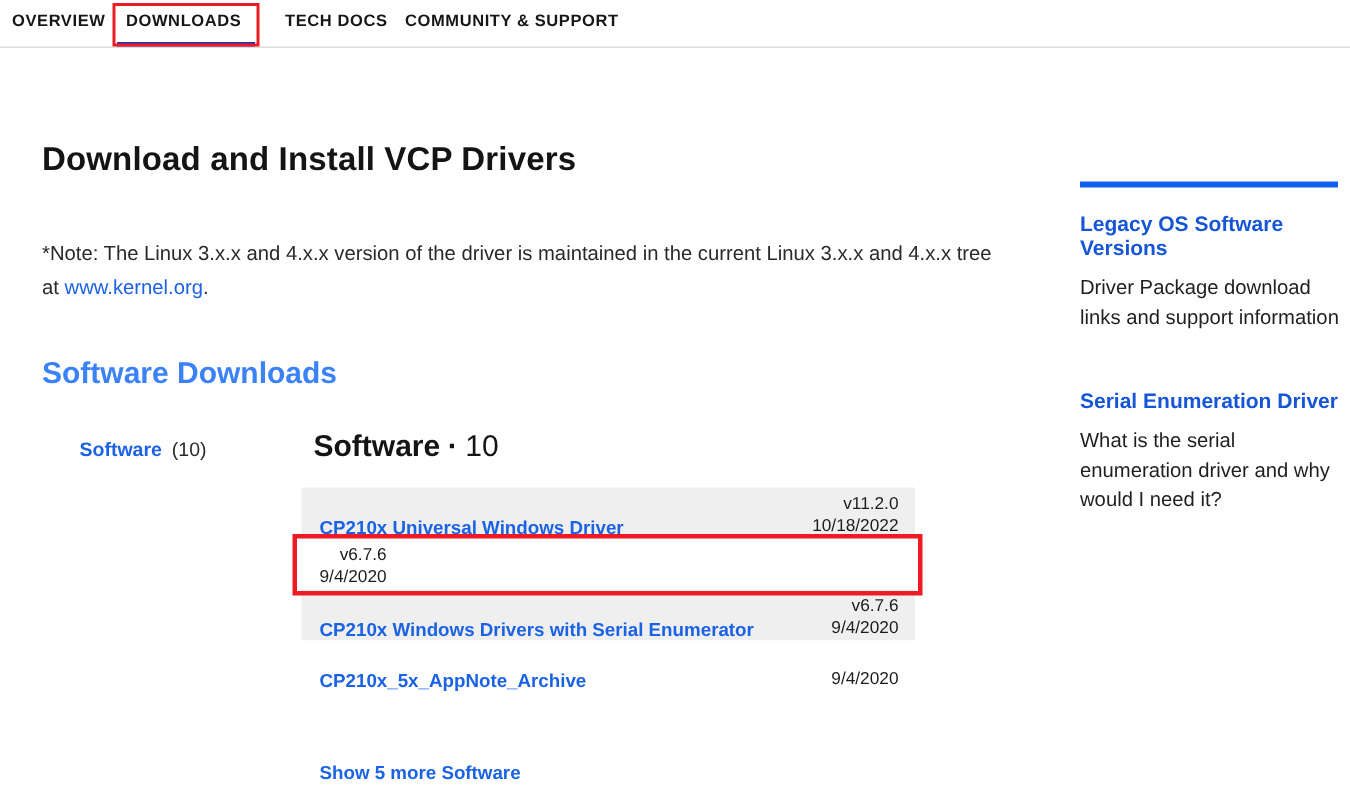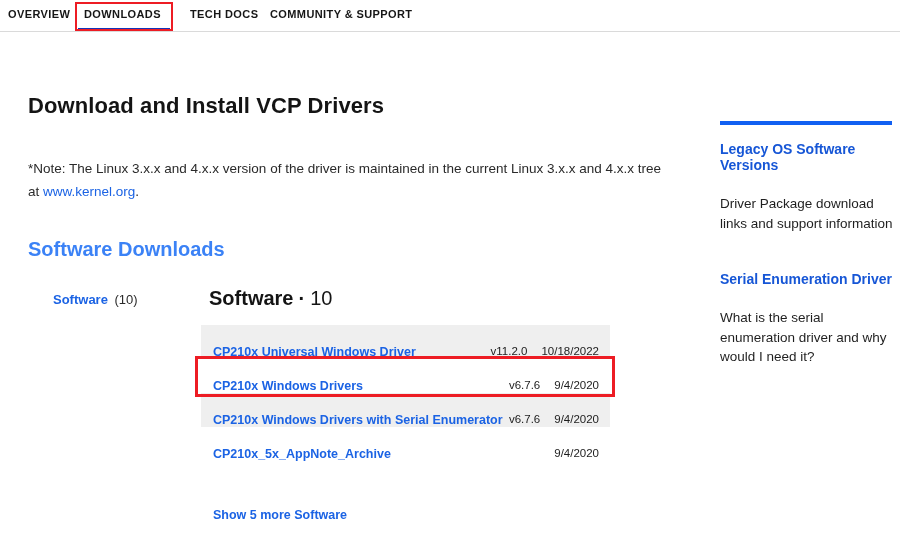--- a/index.html
+++ b/index.html
@@ -74,39 +74,39 @@
   .dl-row {
     height: 34px; display: flex; align-items: flex-end;
     padding: 0 11px 0 12px; background: #ffffff;
   }
   .dl-row:nth-child(odd) { background: #efefef; }
   .dl-row .row-link {
     flex: 1; font-size: 12.5px; font-weight: bold; color: #1b63e4;
     text-decoration: none; cursor: pointer; white-space: nowrap;
   }
   .dl-row .row-meta {
-    display: flex; flex-direction: row; justify-content: center;
-    text-align: right; font-size: 11.5px; line-height: 15px; color: #1c1c1c; gap: 14px;
+    display: flex; flex-direction: column; justify-content: center;
+    text-align: right; font-size: 11.5px; line-height: 15px; color: #1c1c1c;
   }
   .show-more {
     position: absolute; left: 213px; top: 508px;
     font-size: 12.5px; font-weight: bold; color: #1b63e4;
     text-decoration: none; cursor: pointer;
   }
 
   
   .sidebar { position: absolute; left: 720px; top: 121px; width: 176px; }
   .sidebar .accent-bar { width: 172px; height: 4px; background: #1160f2; }
   .sidebar .side-title {
     display: block; margin-top: 16px;
     font-size: 14px; font-weight: bold; line-height: 16px;
     color: #1656d6; text-decoration: none; cursor: pointer;
   }
   .sidebar .side-text {
-    margin-top: 21px; font-size: 13.5px; line-height: 19.5px; color: #1f1f1f;
+    margin-top: 9px; font-size: 13.5px; line-height: 19.5px; color: #1f1f1f;
   }
   .sidebar .side-title + .side-text { margin-bottom: 38px; }
 </style>
 </head>
 <body>
 
 <div class="canvas">
 
   <nav class="top-nav">
     <a class="nav-tab" style="left:8px">OVERVIEW</a>
@@ -133,21 +133,20 @@
 
   <div class="dl-table">
     <div class="dl-row">
       <a class="row-link">CP210x Universal Windows Driver</a>
       <div class="row-meta">
         <div>v11.2.0</div>
         <div>10/18/2022</div>
       </div>
     </div>
     <div class="dl-row">
-      <a class="row-link">CP210x Windows Drivers</a>
       <div class="row-meta">
         <div>v6.7.6</div>
         <div>9/4/2020</div>
       </div>
     </div>
     <div class="dl-row">
       <a class="row-link">CP210x Windows Drivers with Serial Enumerator</a>
       <div class="row-meta">
         <div>v6.7.6</div>
         <div>9/4/2020</div>

